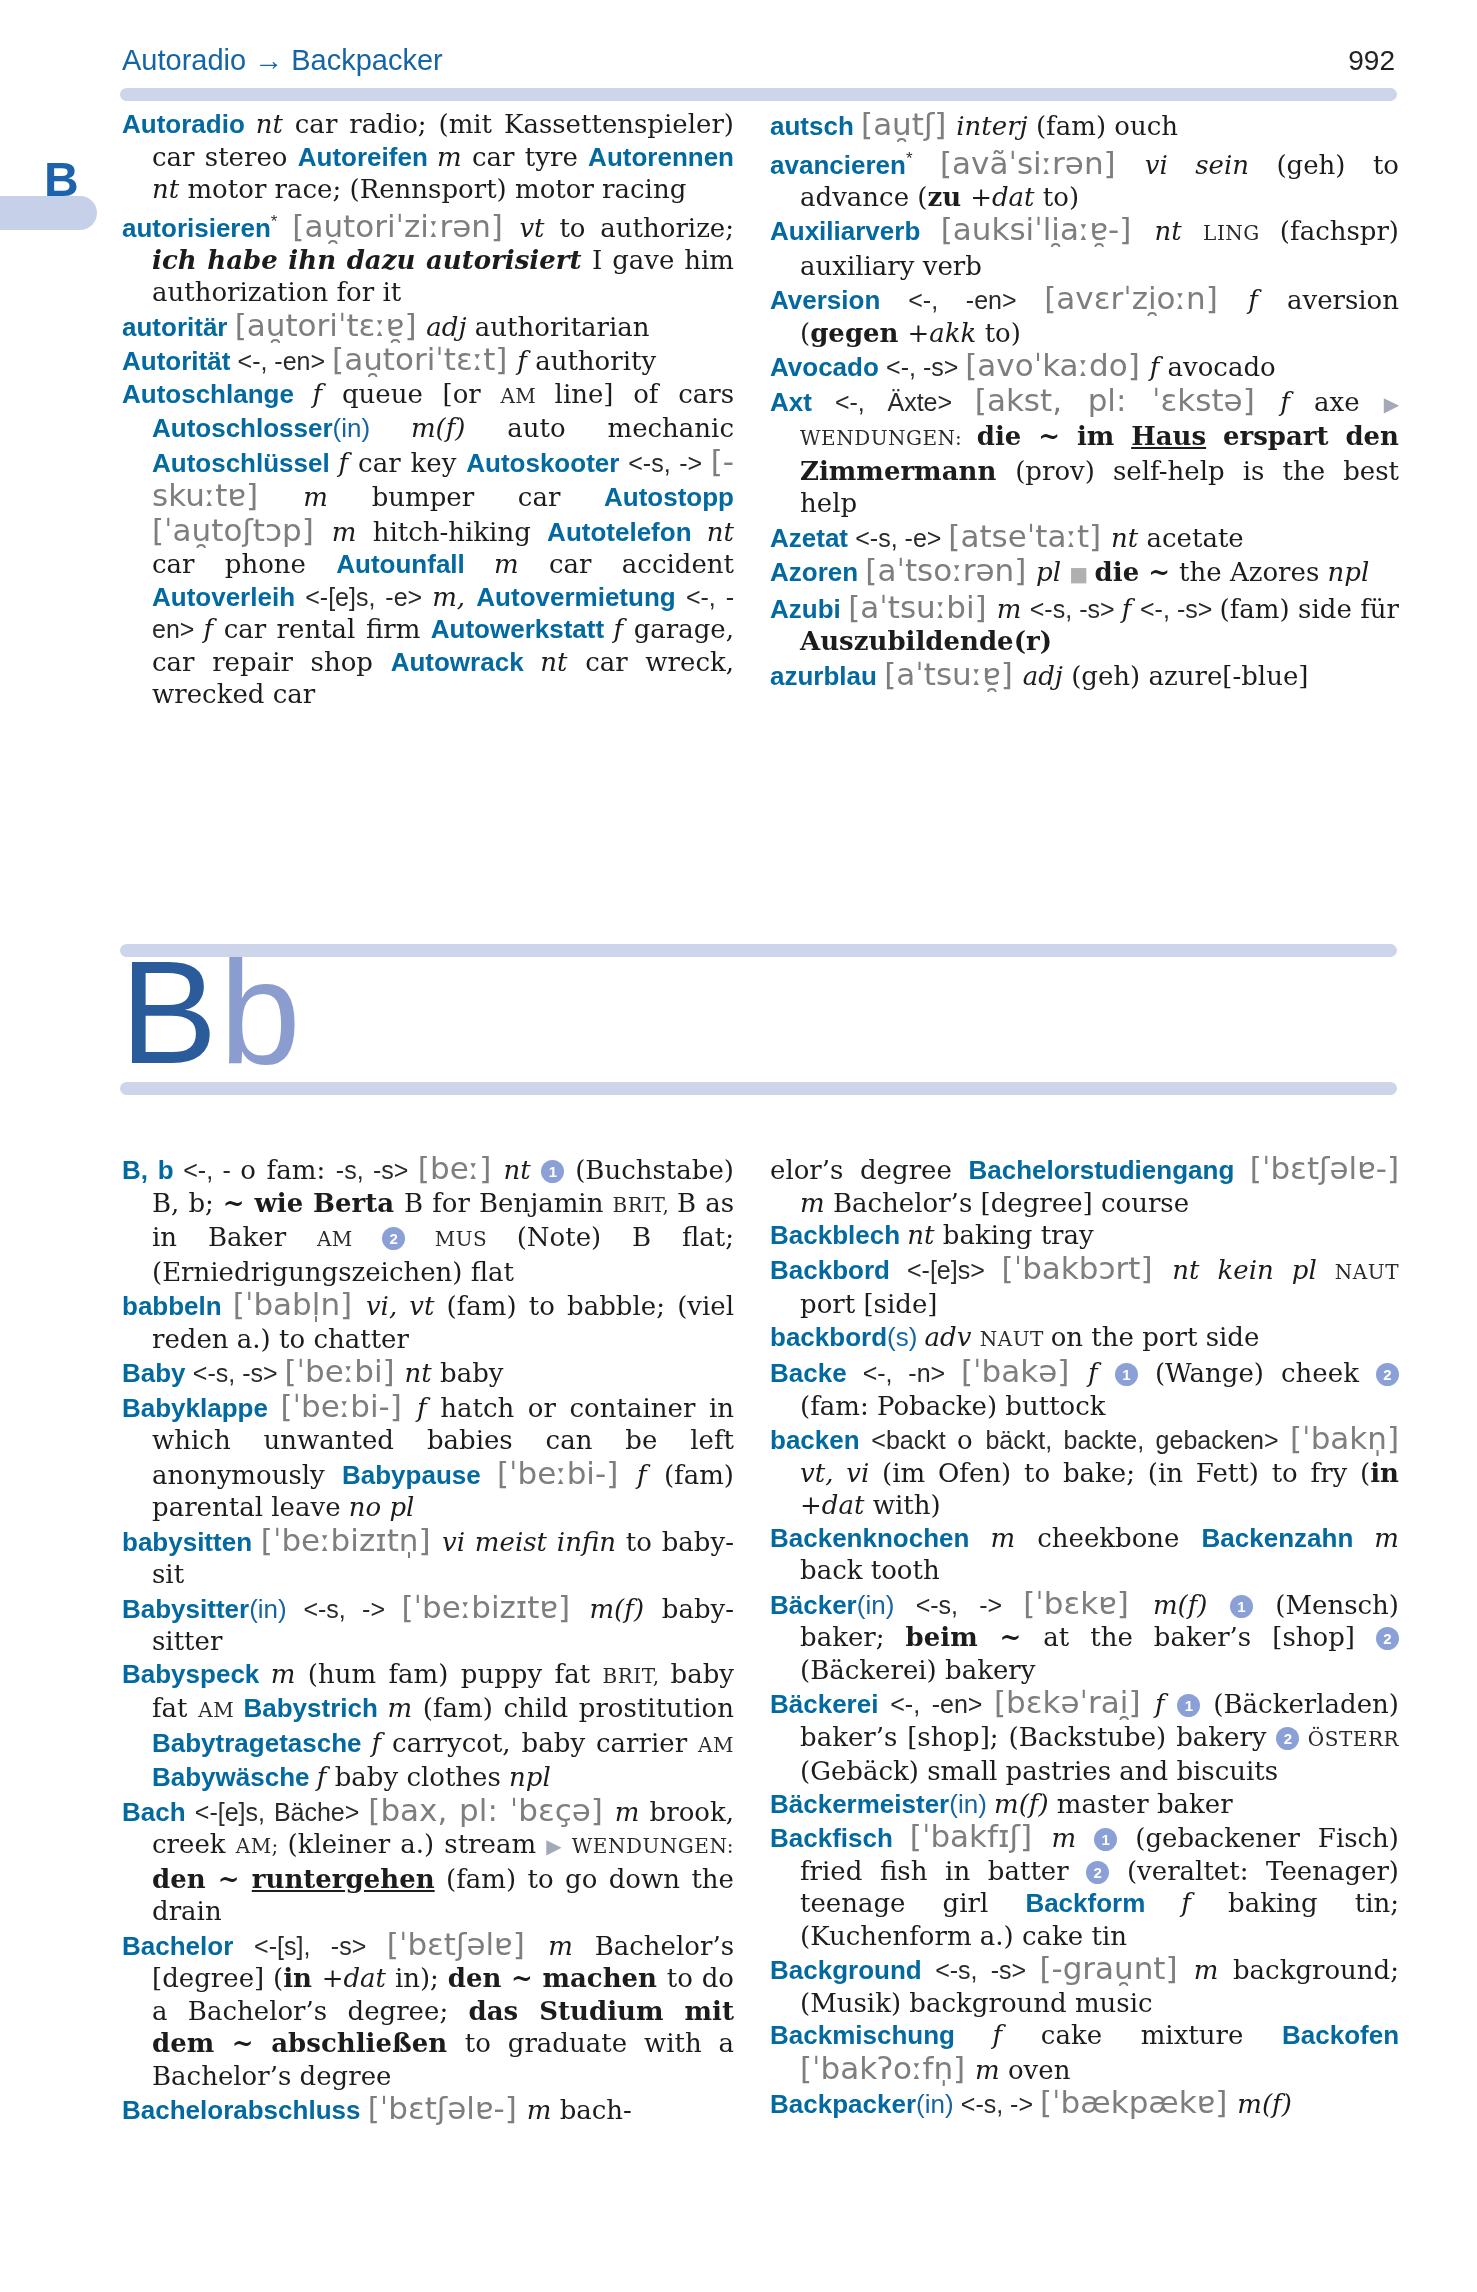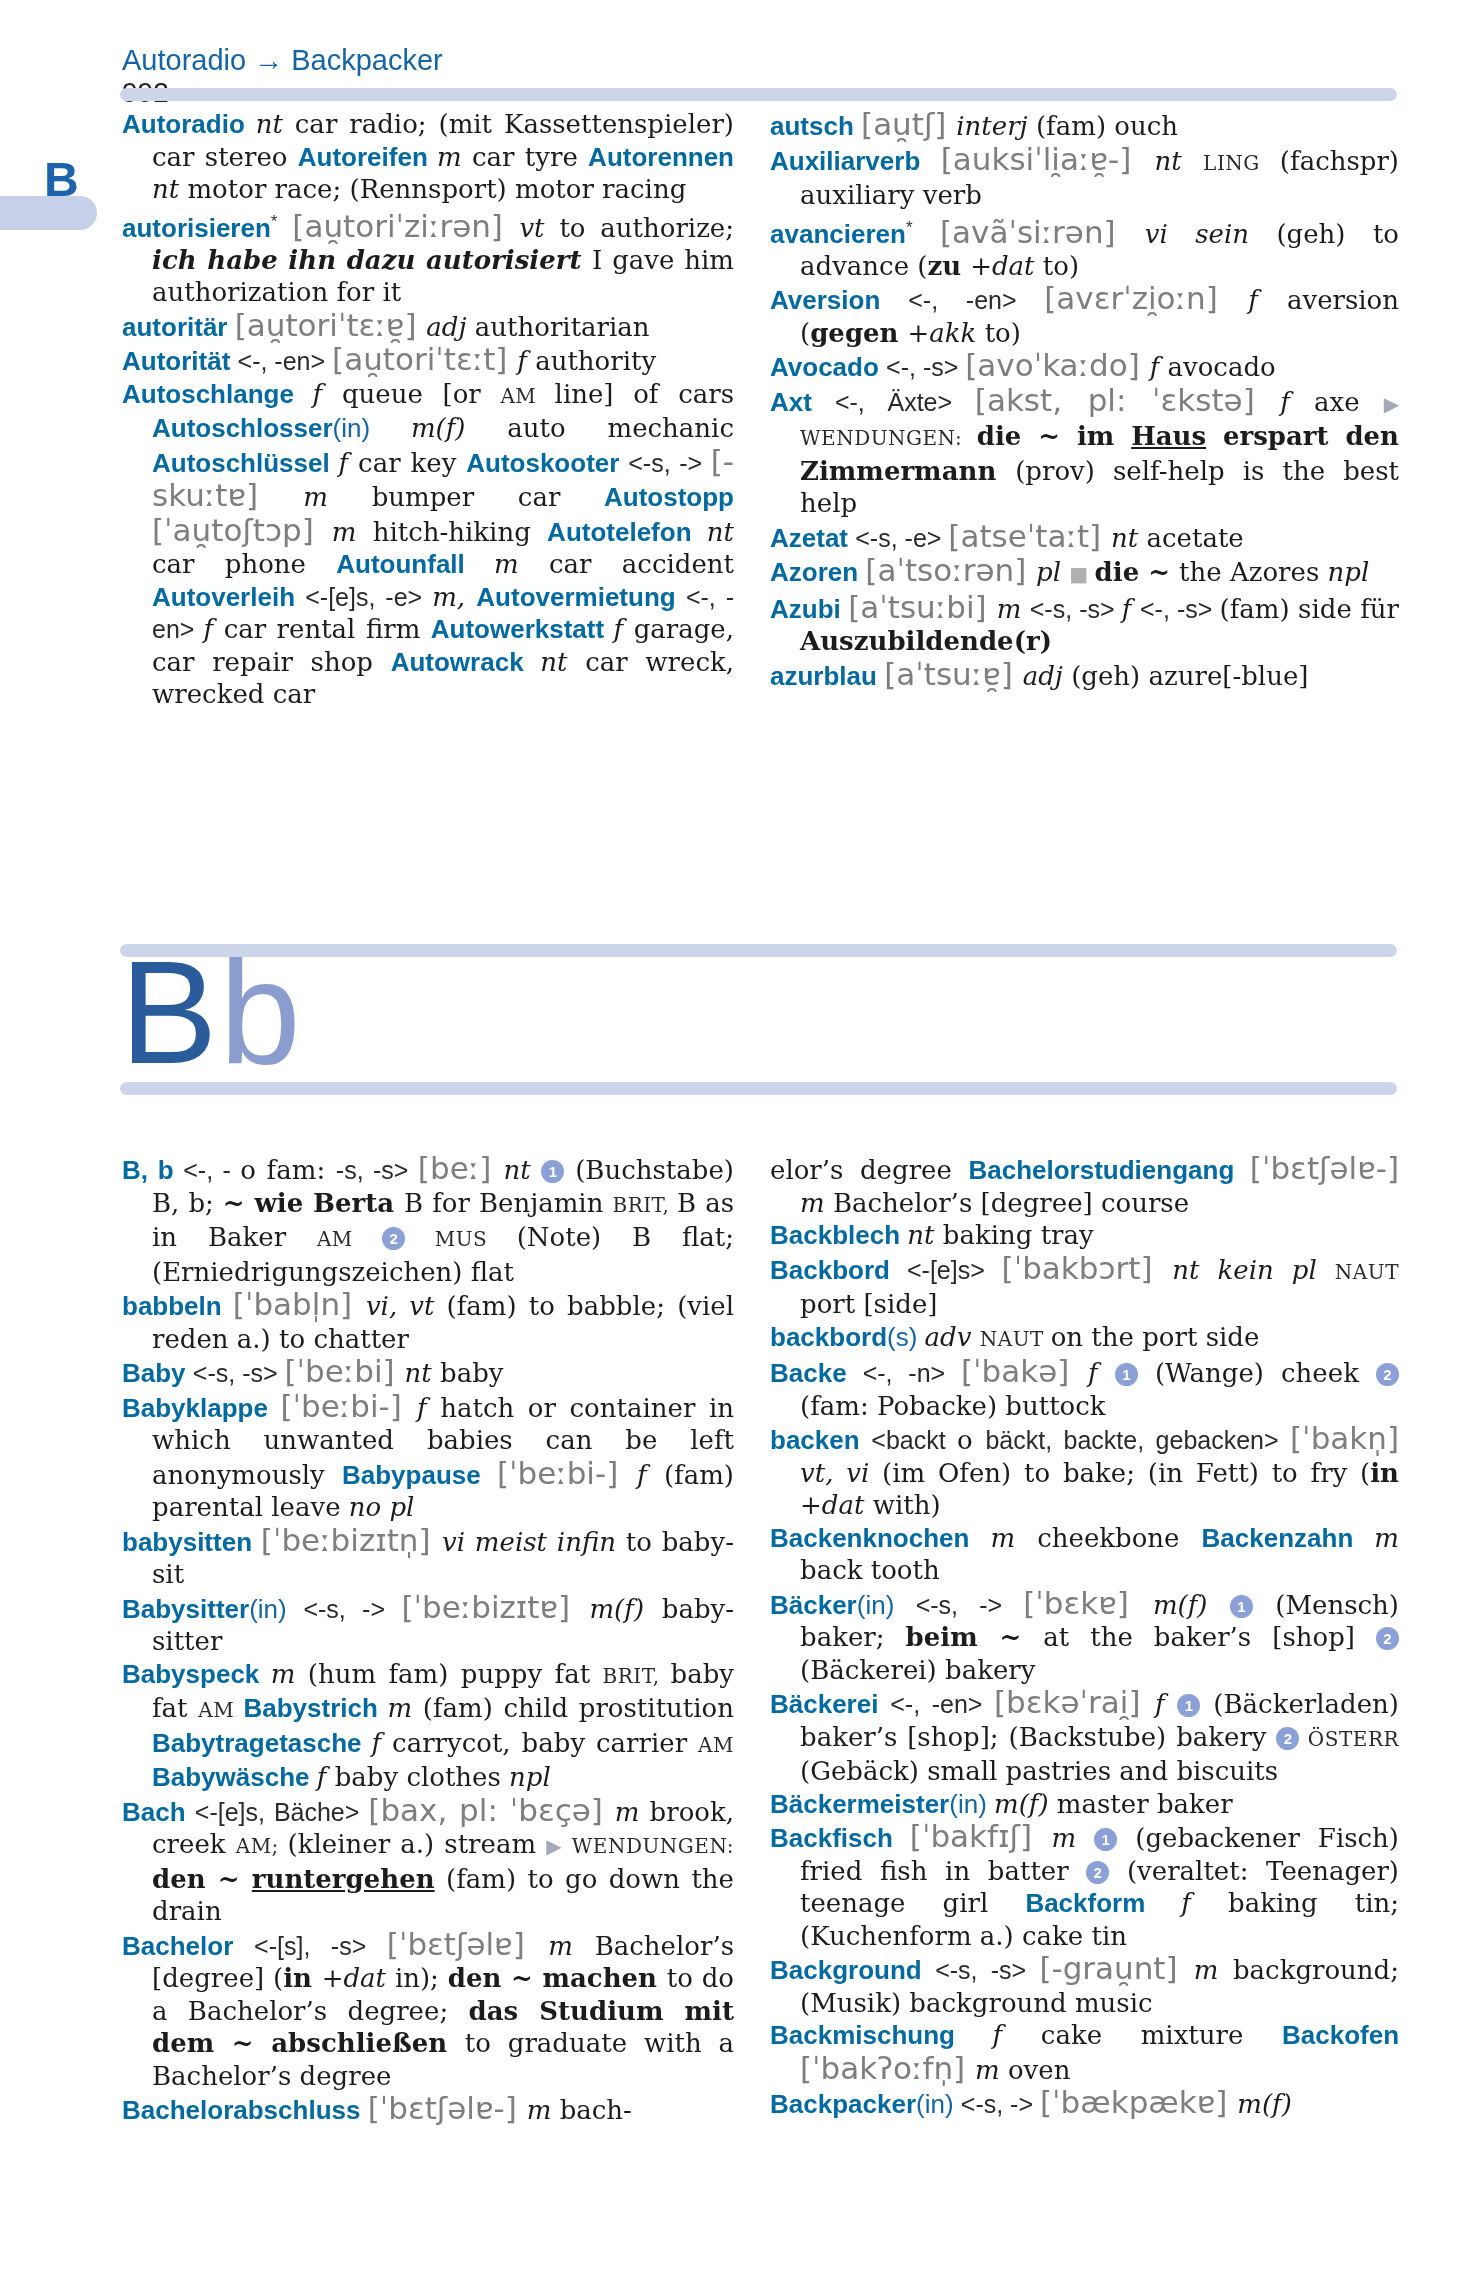--- a/index.html
+++ b/index.html
@@ -1,20 +1,20 @@
 <!DOCTYPE html>
 <html><head>
 <meta charset="utf-8">
 <style>
   html,body{margin:0;padding:0;background:#ffffff;}
   .page{position:relative;width:1477px;height:2292px;background:#fff;overflow:hidden;
         font-family:"DejaVu Serif",serif;color:#1c1c1c;}
   
   .header-row{position:absolute;left:122px;top:44px;width:1273px;display:flex;
-              justify-content:space-between;align-items:baseline;flex-direction:column;}
+              justify-content:space-between;align-items:baseline;}
   .header-title{font-family:"Liberation Sans",sans-serif;font-size:29px;color:#1565a5;}
   .header-page{font-family:"Liberation Sans",sans-serif;font-size:28px;color:#222;}
   .header-bar{position:absolute;left:120px;top:88px;width:1277px;height:13px;
               background:#ccd5e9;border-radius:7px;}
   
   .tab-bar{position:absolute;left:0;top:196px;width:97px;height:34px;background:#c6d0e9;
            border-radius:0 17px 17px 0;}
   .tab-letter{position:absolute;left:44px;top:156px;font-family:"Liberation Sans",sans-serif;
               font-weight:bold;font-size:48px;line-height:1;color:#1c63ab;}
   
@@ -70,22 +70,22 @@
     <div class="cols">
       <div class="col-left">
           <p class="entry"><span class="sg-hw">Autoradio </span><span class="sg-g">nt </span><span class="sg-t">car radio; </span><span class="sg-i">(mit Kassettenspieler) </span><span class="sg-t">car stereo </span><span class="sg-hw">Autoreifen </span><span class="sg-g">m </span><span class="sg-t">car tyre </span><span class="sg-hw">Autorennen </span><span class="sg-g">nt </span><span class="sg-t">motor race; </span><span class="sg-i">(Rennsport) </span><span class="sg-t">motor racing</span></p>
           <p class="entry"><span class="sg-hw">autorisieren</span><span class="sg-st">*</span><span class="sg-t"> </span><span class="sg-ph">[au̯toriˈziːrən] </span><span class="sg-g">vt </span><span class="sg-t">to authorize; </span><span class="sg-bi">ich habe ihn dazu autorisiert </span><span class="sg-t">I gave him authorization for it</span></p>
           <p class="entry"><span class="sg-hw">autoritär </span><span class="sg-ph">[au̯toriˈtɛːɐ̯] </span><span class="sg-g">adj </span><span class="sg-t">authoritarian</span></p>
           <p class="entry"><span class="sg-hw">Autorität </span><span class="sg-fm">&lt;-, -en&gt; </span><span class="sg-ph">[au̯toriˈtɛːt] </span><span class="sg-g">f </span><span class="sg-t">authority</span></p>
           <p class="entry"><span class="sg-hw">Autoschlange </span><span class="sg-g">f </span><span class="sg-t">queue [</span><span class="sg-i">or </span><span class="sg-sc">AM </span><span class="sg-t">line] of cars </span><span class="sg-hw">Autoschlosser</span><span class="sg-hwl">(in) </span><span class="sg-g">m(f) </span><span class="sg-t">auto mechanic </span><span class="sg-hw">Autoschlüssel </span><span class="sg-g">f </span><span class="sg-t">car key </span><span class="sg-hw">Autoskooter </span><span class="sg-fm">&lt;-s, -&gt; </span><span class="sg-ph">[-skuːtɐ] </span><span class="sg-g">m </span><span class="sg-t">bumper car </span><span class="sg-hw">Autostopp </span><span class="sg-ph">[ˈau̯toʃtɔp] </span><span class="sg-g">m </span><span class="sg-t">hitch-hiking </span><span class="sg-hw">Autotelefon </span><span class="sg-g">nt </span><span class="sg-t">car phone </span><span class="sg-hw">Autounfall </span><span class="sg-g">m </span><span class="sg-t">car accident </span><span class="sg-hw">Autoverleih </span><span class="sg-fm">&lt;-[e]s, -e&gt; </span><span class="sg-g">m, </span><span class="sg-hw">Autovermietung </span><span class="sg-fm">&lt;-, -en&gt; </span><span class="sg-g">f </span><span class="sg-t">car rental firm </span><span class="sg-hw">Autowerkstatt </span><span class="sg-g">f </span><span class="sg-t">garage, car repair shop </span><span class="sg-hw">Autowrack </span><span class="sg-g">nt </span><span class="sg-t">car wreck, wrecked car</span></p>
         </div>
       <div class="col-right">
           <p class="entry"><span class="sg-hw">autsch </span><span class="sg-ph">[au̯tʃ] </span><span class="sg-g">interj </span><span class="sg-i">(fam) </span><span class="sg-t">ouch</span></p>
+          <p class="entry"><span class="sg-hw">avancieren</span><span class="sg-st">*</span><span class="sg-t"> </span><span class="sg-ph">[avãˈsiːrən] </span><span class="sg-g">vi sein </span><span class="sg-i">(geh) </span><span class="sg-t">to advance (</span><span class="sg-b">zu </span><span class="sg-g">+dat </span><span class="sg-t">to)</span></p>
           <p class="entry"><span class="sg-hw">Auxiliarverb </span><span class="sg-ph">[auksiˈli̯aːɐ̯-] </span><span class="sg-g">nt </span><span class="sg-sc">LING </span><span class="sg-i">(fachspr) </span><span class="sg-t">auxiliary verb</span></p>
-          <p class="entry"><span class="sg-hw">avancieren</span><span class="sg-st">*</span><span class="sg-t"> </span><span class="sg-ph">[avãˈsiːrən] </span><span class="sg-g">vi sein </span><span class="sg-i">(geh) </span><span class="sg-t">to advance (</span><span class="sg-b">zu </span><span class="sg-g">+dat </span><span class="sg-t">to)</span></p>
           <p class="entry"><span class="sg-hw">Aversion </span><span class="sg-fm">&lt;-, -en&gt; </span><span class="sg-ph">[avɛrˈzi̯oːn] </span><span class="sg-g">f </span><span class="sg-t">aversion (</span><span class="sg-b">gegen </span><span class="sg-g">+akk </span><span class="sg-t">to)</span></p>
           <p class="entry"><span class="sg-hw">Avocado </span><span class="sg-fm">&lt;-, -s&gt; </span><span class="sg-ph">[avoˈkaːdo] </span><span class="sg-g">f </span><span class="sg-t">avocado</span></p>
           <p class="entry"><span class="sg-hw">Axt </span><span class="sg-fm">&lt;-, Äxte&gt; </span><span class="sg-ph">[akst, pl: ˈɛkstə] </span><span class="sg-g">f </span><span class="sg-t">axe </span><span class="sg-tri">▶ </span><span class="sg-sc">WENDUNGEN: </span><span class="sg-b">die ~ im </span><span class="sg-bu">Haus</span><span class="sg-b"> erspart den Zimmermann </span><span class="sg-i">(prov) </span><span class="sg-t">self-help is the best help</span></p>
           <p class="entry"><span class="sg-hw">Azetat </span><span class="sg-fm">&lt;-s, -e&gt; </span><span class="sg-ph">[atseˈtaːt] </span><span class="sg-g">nt </span><span class="sg-t">acetate</span></p>
           <p class="entry"><span class="sg-hw">Azoren </span><span class="sg-ph">[aˈtsoːrən] </span><span class="sg-g">pl </span><span class="sg-sq">■ </span><span class="sg-b">die ~ </span><span class="sg-t">the Azores </span><span class="sg-g">npl</span></p>
           <p class="entry"><span class="sg-hw">Azubi </span><span class="sg-ph">[aˈtsuːbi] </span><span class="sg-g">m </span><span class="sg-fm">&lt;-s, -s&gt; </span><span class="sg-g">f </span><span class="sg-fm">&lt;-, -s&gt; </span><span class="sg-i">(fam) </span><span class="sg-i">side für </span><span class="sg-b">Auszubildende(r)</span></p>
           <p class="entry"><span class="sg-hw">azurblau </span><span class="sg-ph">[aˈtsuːɐ̯] </span><span class="sg-g">adj </span><span class="sg-i">(geh) </span><span class="sg-t">azure[-blue]</span></p>
         </div>
     </div>
   </div>

